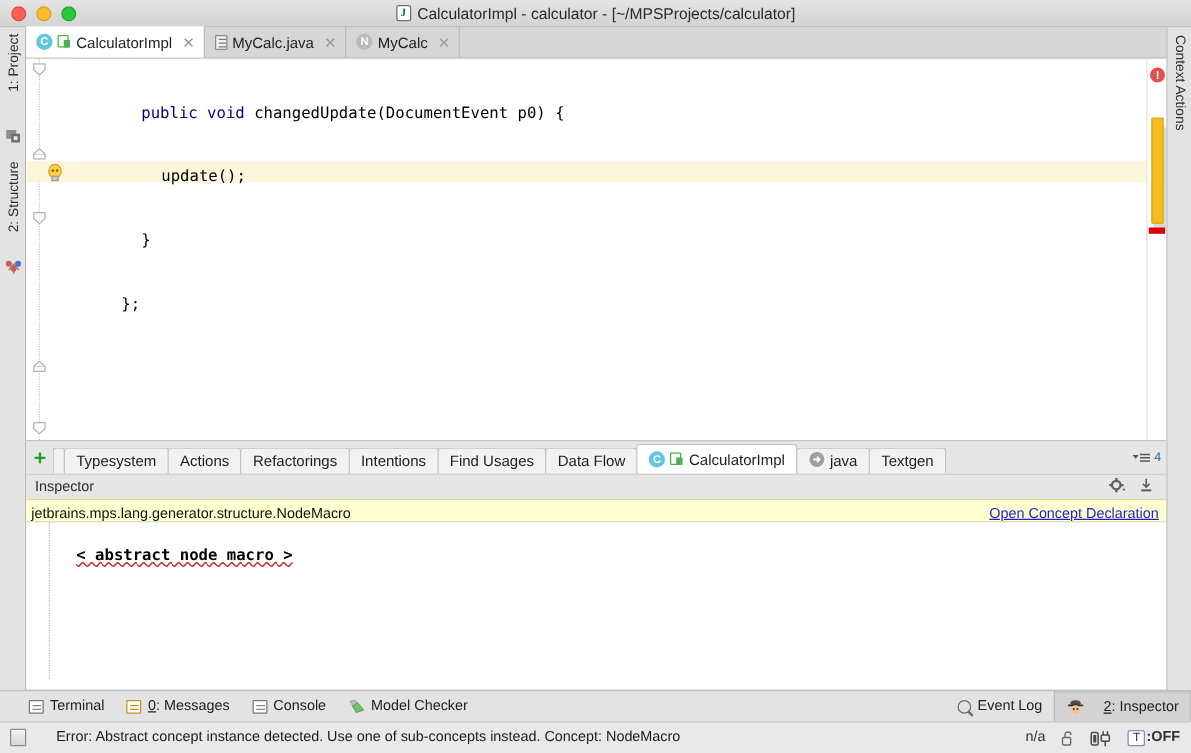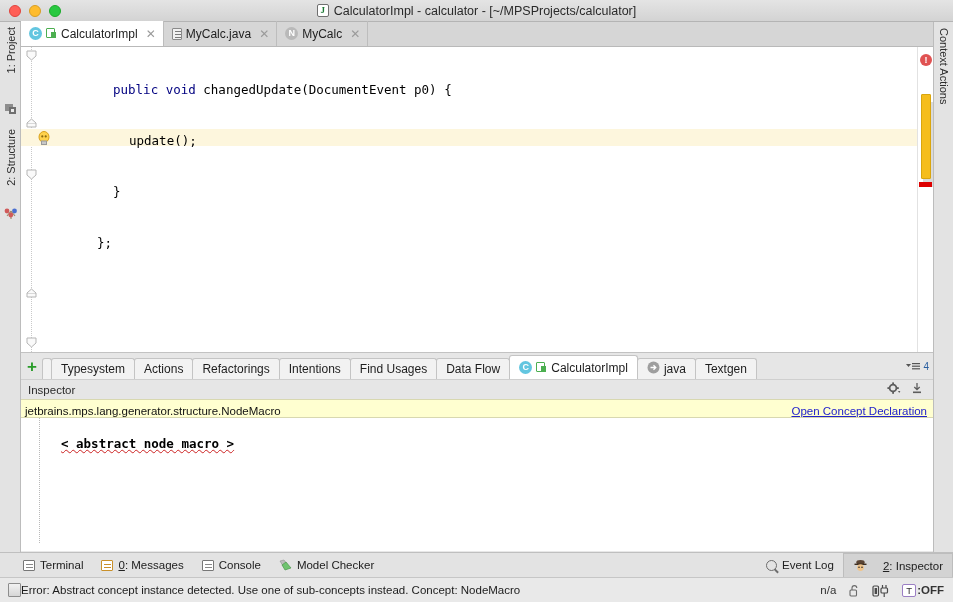--- a/index.html
+++ b/index.html
@@ -299,21 +299,21 @@
   .statusbar {
     position: absolute; left: 0; top: 577px; width: 953px; height: 25px;
     background: #e9e9e9; border-top: 1px solid #c6c6c6;
     display: flex; align-items: center;
   }
   .status-ico {
     width: 13px; height: 14px; margin-left: 8px;
     background: linear-gradient(#f2f2f2,#d6d6d6);
     border: 1px solid #8d8d8d; border-radius: 1px;
   }
-  .status-msg { font-size: 11.5px; color: #1c1c1c; margin-left: 0; }
+  .status-msg { font-size: 11.5px; color: #1c1c1c; margin-left: 24px; }
   .status-right {
     margin-left: auto; display: flex; align-items: center;
     gap: 13px; margin-right: 9px; font-size: 11.5px; color: #333;
   }
   .lock-ico { width: 10px; height: 12px; display: inline-block; }
   .plug-ico { width: 17px; height: 13px; display: inline-block; }
   .tbox {
     border: 1px solid #9b7fc4; color: #333; font-size: 9.5px;
     padding: 0px 3px; border-radius: 2px; background: #fff;
     font-family: "Liberation Sans", sans-serif;

